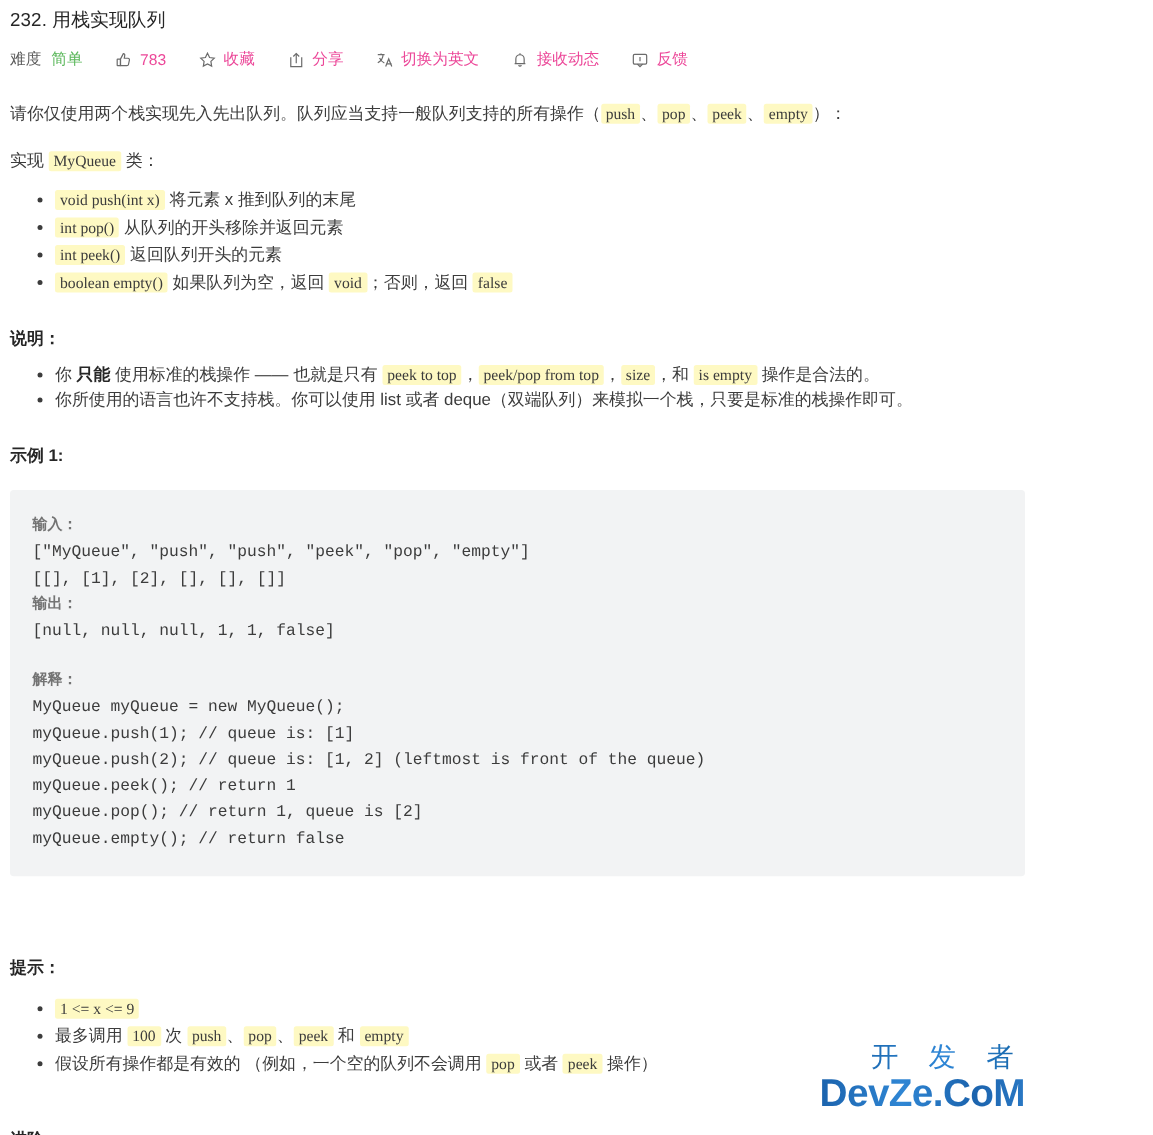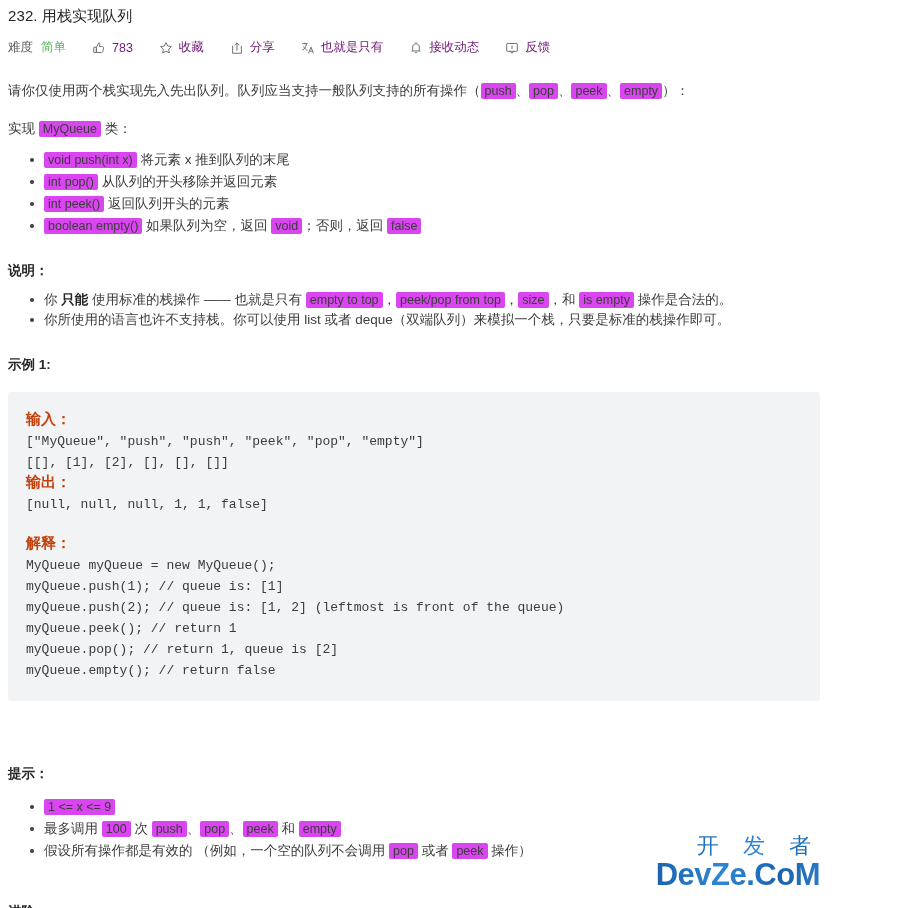--- a/index.html
+++ b/index.html
@@ -45,21 +45,21 @@
   .meta-label { color: #5c5c5c; text-align: center; }
   .meta-diff { color: #5cb85c; margin-left: 8px; }
   .meta-ico {
     display: inline-block;
     width: 14px; height: 14px;
     margin-right: 6px;
     position: relative;
     color: #6b6b6b;
   }
   .meta-ico svg { display: block; }
-  .meta-txt { color: #701a75; }
+  .meta-txt { color: #ec4899; }
 
   
   .content { padding: 0 8px; }
   .para {
     margin: 24px 0 0 0;
     line-height: 22px;
     font-size: 13.5px;
     color: #3c3c3c;
   }
   .para.tight { margin-top: 16px; }
@@ -86,43 +86,43 @@
     content: "";
     position: absolute;
     left: -14px; top: 8px;
     width: 4px; height: 4px;
     border-radius: 50%;
     background: #3c3c3c;
   }
   ul.bullets.spaced > li { margin-bottom: 2px; }
 
   code, .kbd {
-    font-family: Liberation Sans, sans-serif;
-    background: #d946ef;
+    font-family: Liberation Serif, serif;
+    background: #fef9c3;
     color: #3c3c3c;
     font-size: 12.5px;
     padding: 1px 4px;
     border-radius: 2px;
     white-space: nowrap;
     margin-top: 20px;
   }
   .b { font-weight: bold; color: #262626; }
 
   
   .ex-card {
     margin: 18px 0 0 0;
     background: #f2f3f4;
     border-radius: 3px;
     padding: 18px 22px 20px 18px;
   }
   .ex-lbl {
     font-weight: bold;
     font-family: "Liberation Mono", "DejaVu Sans Mono", monospace;
-    font-size: 15px;
-    color: #c2410c;
+    font-size: 12px;
+    color: #737373;
     line-height: 21px;
   }
   .ex-code {
     font-family: "Liberation Mono", "DejaVu Sans Mono", monospace;
     font-size: 13px;
     color: #3c3c3c;
     line-height: 21px;
     white-space: pre;
   }
   .ex-gap { height: 19px; }
@@ -209,21 +209,21 @@
       <span class="meta-ico">
         <svg width="14" height="14" viewBox="0 0 16 16" fill="none" stroke="#6b6b6b" stroke-width="1.1">
           <path d="M1.4 3 h6.2"></path>
           <path d="M4.4 2 v1"></path>
           <path d="M6.2 3 c0 3.4 -2 6 -4.8 7.6"></path>
           <path d="M3 6.2 c1 2.2 2.6 3.7 4.4 4.6"></path>
           <path d="M8.6 14 l2.8 -7 2.8 7"></path>
           <path d="M9.7 11.6 h4.2"></path>
         </svg>
       </span>
-      <span class="meta-txt">也就是只有</span>
+      <span class="meta-txt">切换为英文</span>
     </div>
 
     <div class="meta-item">
       <span class="meta-ico">
         <svg width="14" height="14" viewBox="0 0 16 16" fill="none" stroke="#6b6b6b" stroke-width="1.1">
           <path d="M4.2 11.2 V7 c0 -2.1 1.7 -3.8 3.8 -3.8 2.1 0 3.8 1.7 3.8 3.8 v4.2"></path>
           <path d="M3.1 11.4 h9.8"></path>
           <path d="M8 3.2 V1.8"></path>
           <path d="M6.8 12.6 c.2 .7 .7 1.1 1.2 1.1 .5 0 1 -.4 1.2 -1.1"></path>
         </svg>
@@ -253,21 +253,21 @@
     <ul class="bullets spaced">
       <li><code>void push(int x)</code> <span>将元素 x 推到队列的末尾</span></li>
       <li><code>int pop()</code> <span>从队列的开头移除并返回元素</span></li>
       <li><code>int peek()</code> <span>返回队列开头的元素</span></li>
       <li><code>boolean empty()</code> <span>如果队列为空，返回 </span><code>void</code><span>；否则，返回 </span><code>false</code></li>
     </ul>
 
     <div class="sec-head">说明：</div>
 
     <ul class="bullets">
-      <li><span>你 </span><span class="b">只能</span><span> 使用标准的栈操作 —— 也就是只有 </span><code>empty to top</code><span>，</span><code>peek/pop from top</code><span>，</span><code>size</code><span>，和 </span><code>is empty</code><span> 操作是合法的。</span></li>
+      <li><span>你 </span><span class="b">只能</span><span> 使用标准的栈操作 —— 也就是只有 </span><code>peek to top</code><span>，</span><code>peek/pop from top</code><span>，</span><code>size</code><span>，和 </span><code>is empty</code><span> 操作是合法的。</span></li>
       <li><span>你所使用的语言也许不支持栈。你可以使用 list 或者 deque（双端队列）来模拟一个栈，只要是标准的栈操作即可。</span></li>
     </ul>
 
     <div class="sec-head" style="">示例 1:</div>
 
     <div class="ex-card">
       <div class="ex-lbl">输入：</div>
       <div class="ex-code">["MyQueue", "push", "push", "peek", "pop", "empty"]</div>
       <div class="ex-code">[[], [1], [2], [], [], []]</div>
       <div class="ex-lbl">输出：</div>

